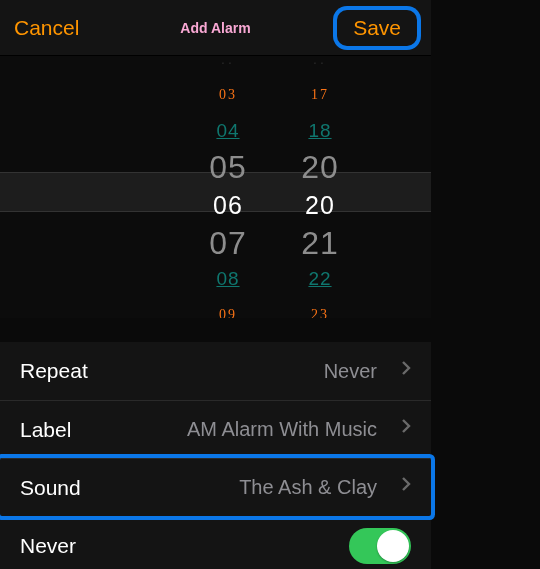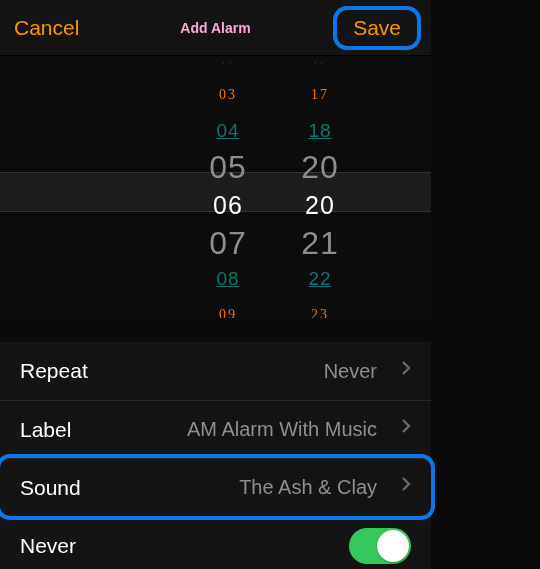--- a/index.html
+++ b/index.html
@@ -26,21 +26,21 @@
   .r-a4 { color: #2a2a2a; font-size: 14px; letter-spacing: 3px; }
 
   
   .settings { margin-top: 24px; background: #141414; }
   .row { display: flex; align-items: center; justify-content: space-between; height: 58px; padding: 0 20px 0 20px; border-top: 1px solid #2a2a2a; }
   .row:first-child { border-top: none; }
   .row .label { color: #fff; font-size: 21px; }
   .row .value { color: #8e8e93; font-size: 20px; display: flex; align-items: flex-start; gap: 24px; }
   .chev { width: 10px; height: 16px; }
   .chev path { stroke: #6a6a6a; stroke-width: 2.4; fill: none; }
-  .highlighted { border-radius: 10px; box-shadow: 0 0 0 4px #0b77e8; position: relative; z-index: 3; }
+  .highlighted { border-radius: 2px; box-shadow: 0 0 0 4px #0b77e8; position: relative; z-index: 3; }
 
   
   .switch { width: 62px; height: 36px; background: #34c759; border-radius: 36px; position: relative; }
   .switch .knob { width: 32px; height: 32px; background: #fff; border-radius: 50%; position: absolute; top: 2px; right: 2px; box-shadow: 0 1px 2px rgba(0,0,0,.3); }
 </style>
 </head>
 <body>
 <div class="screen">
 
   <div class="header">

